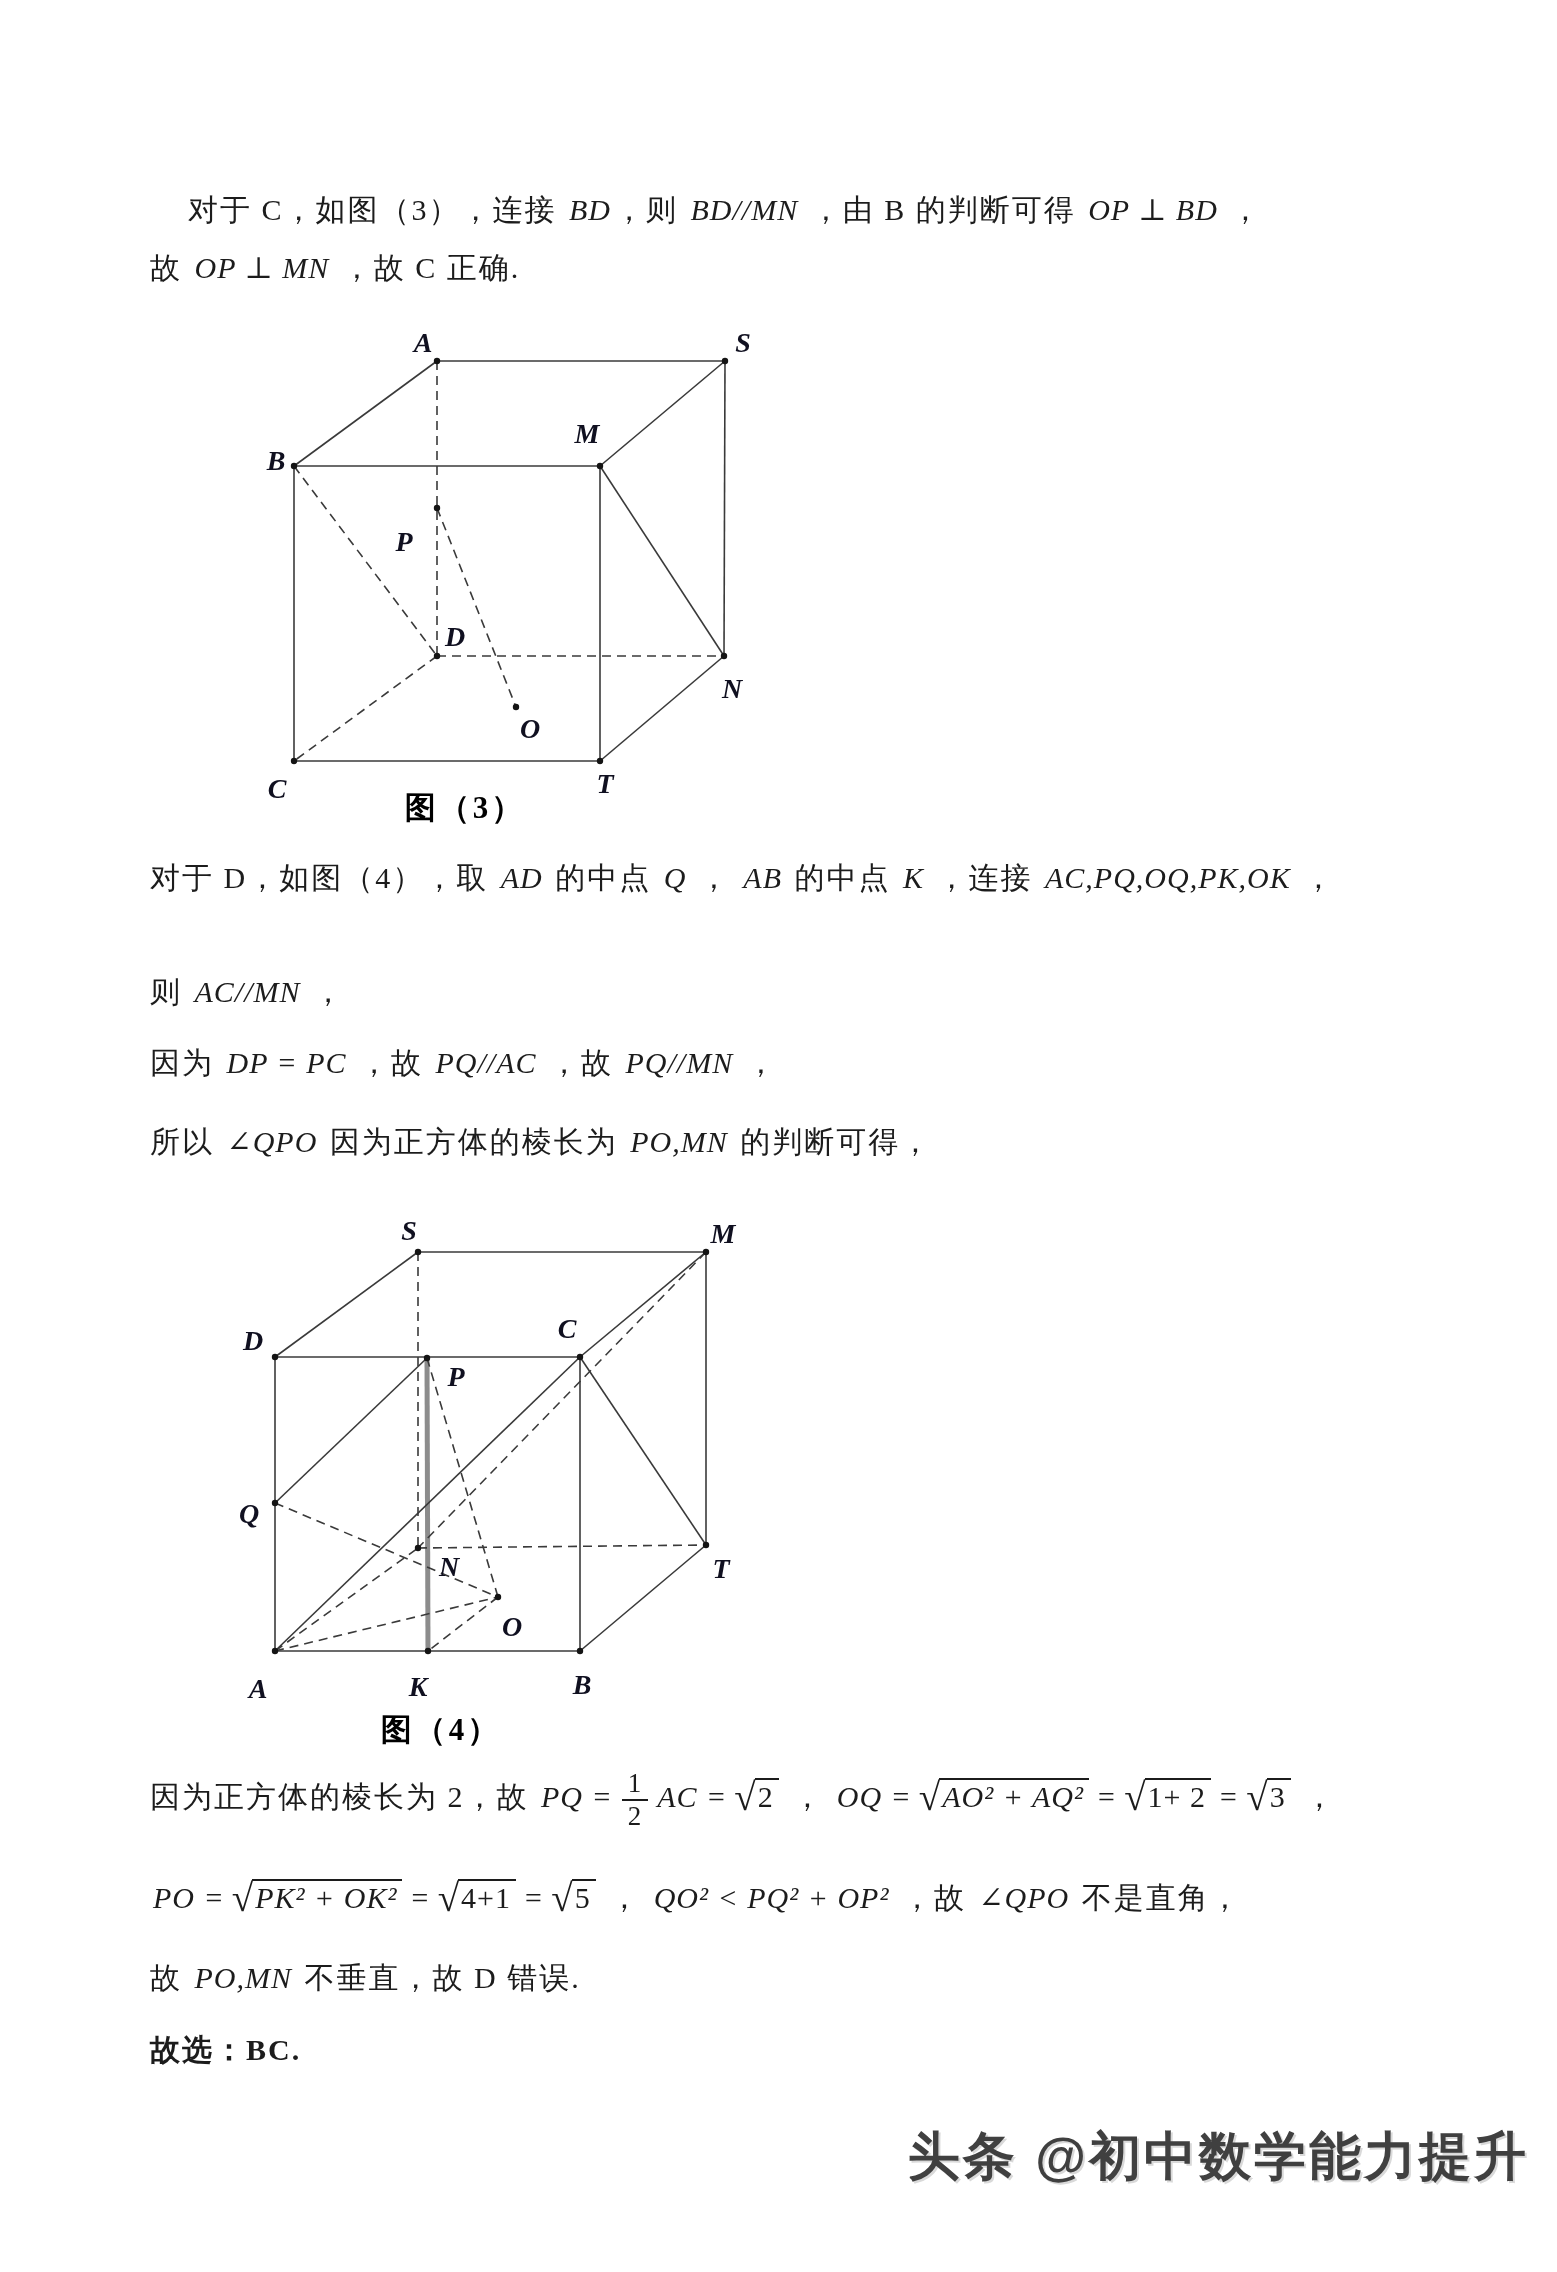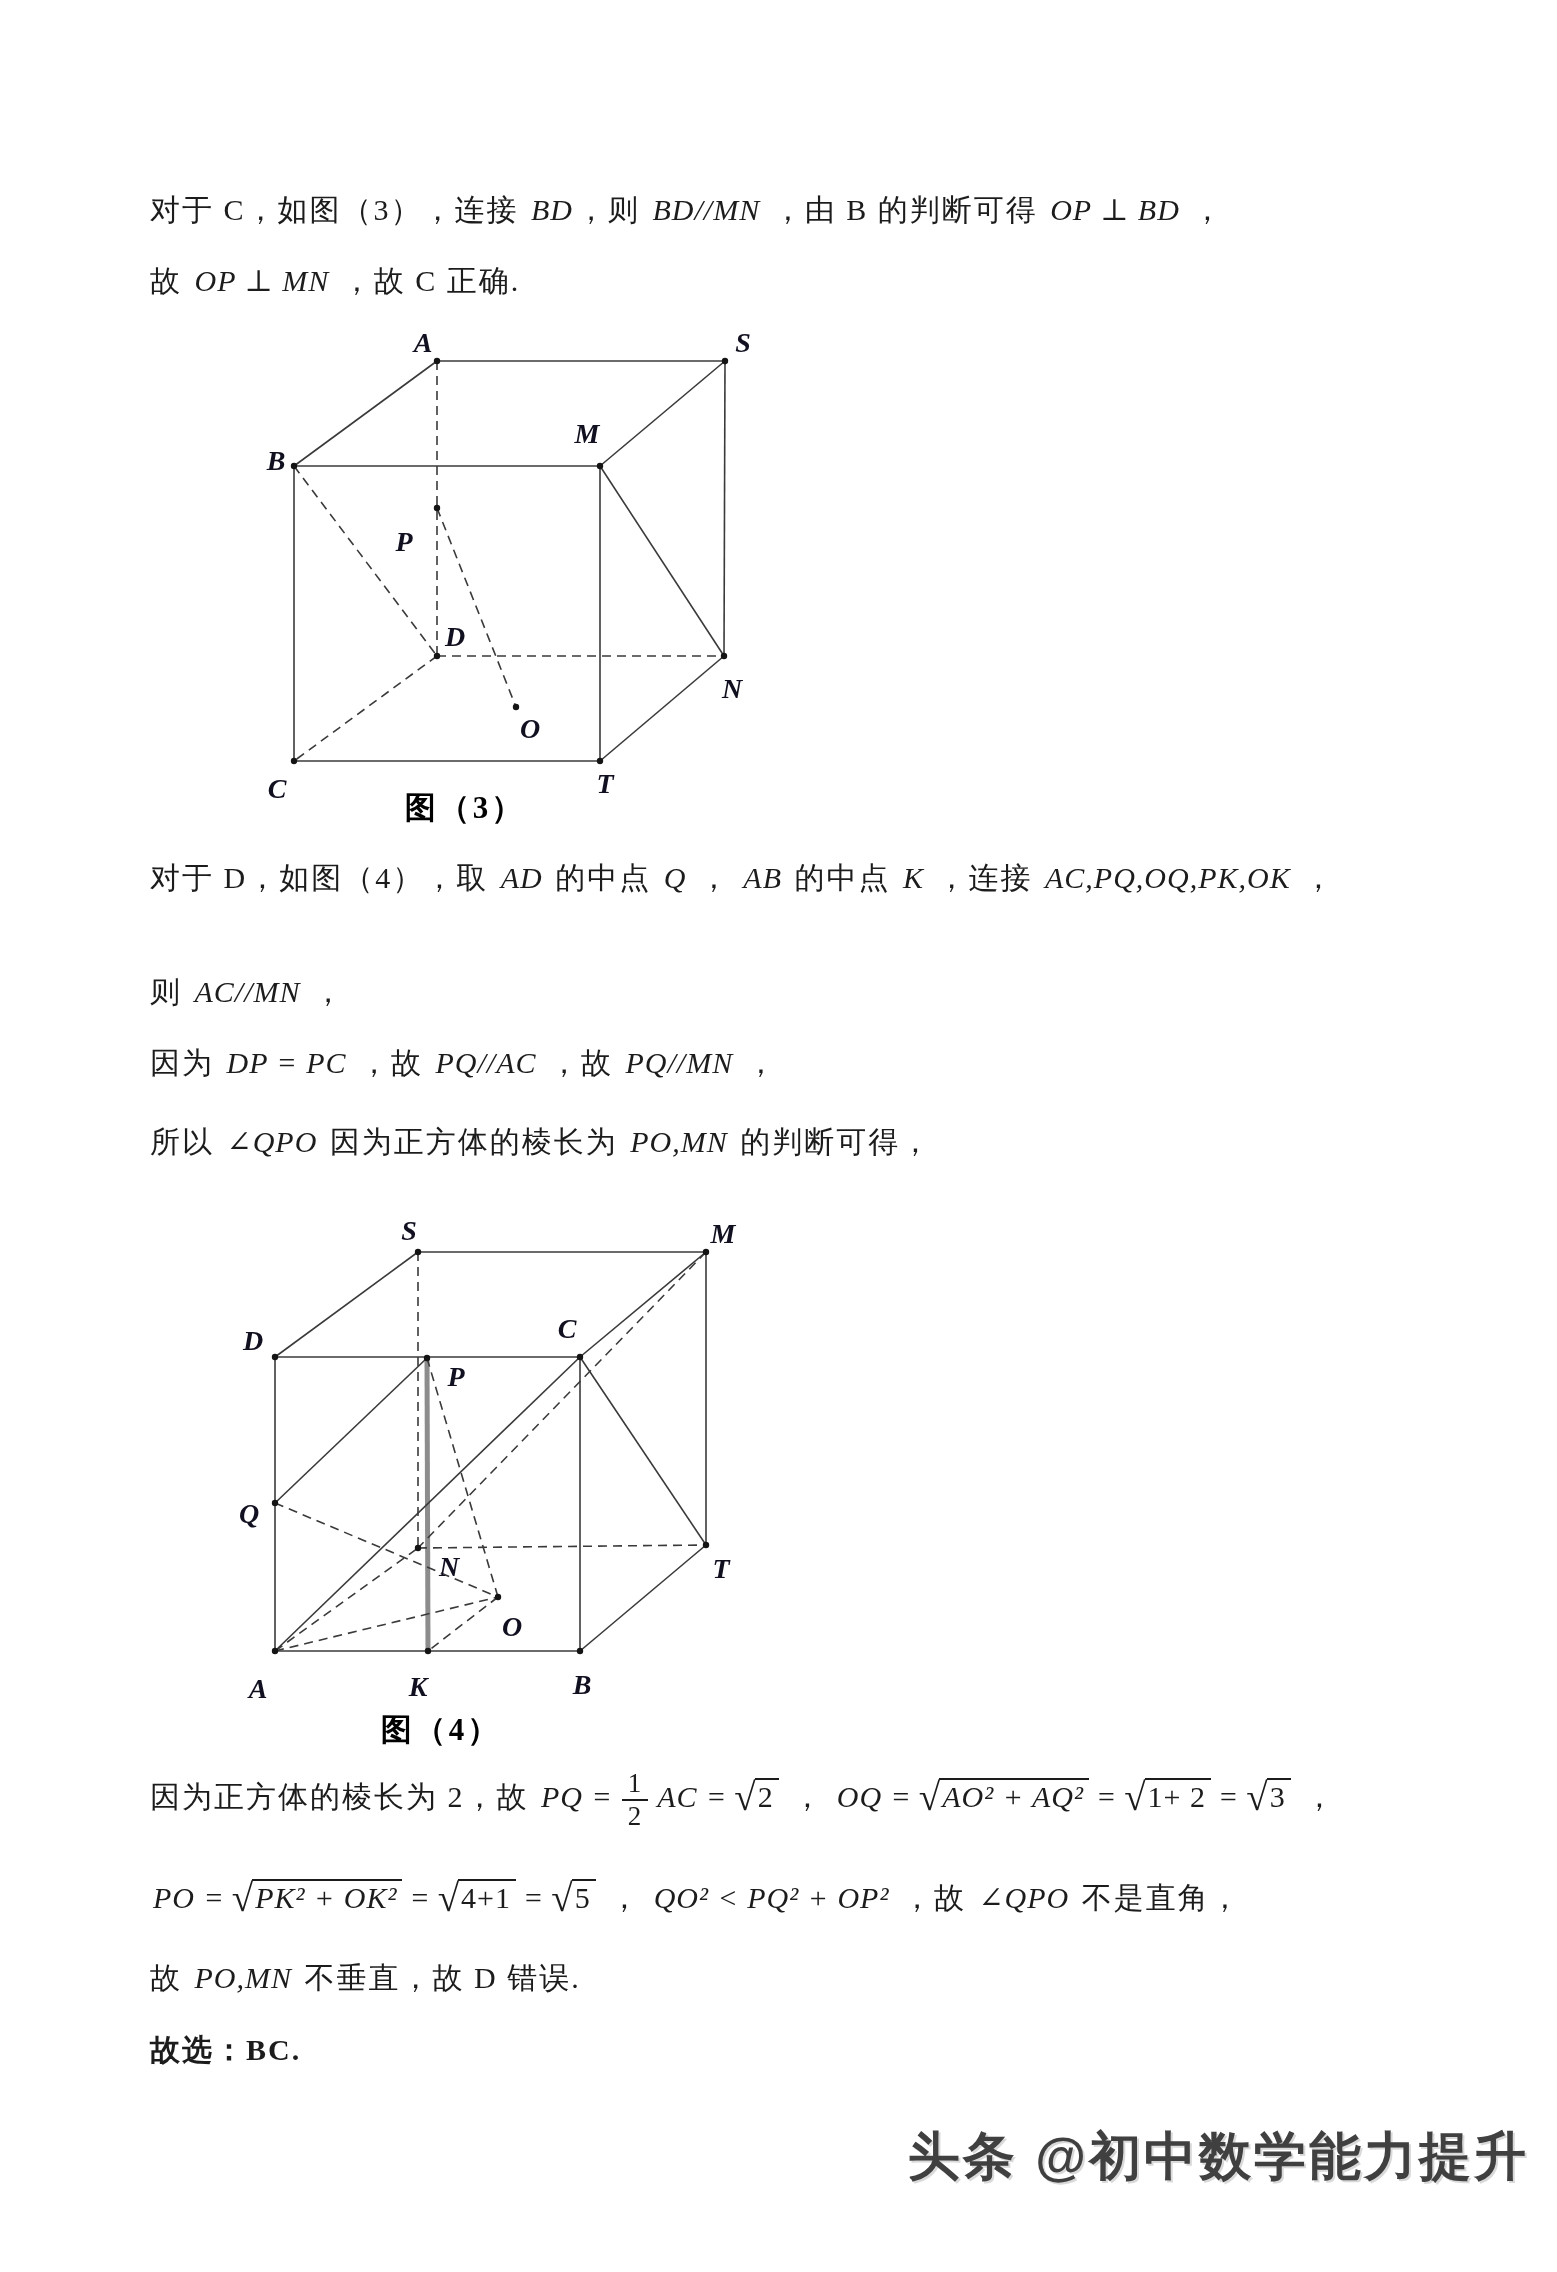--- a/index.html
+++ b/index.html
@@ -31,22 +31,22 @@
     position:absolute;right:28px;top:2122px;font-size:52px;font-weight:bold;
     color:#404040;letter-spacing:3px;
     font-family:"Liberation Sans","DejaVu Sans",sans-serif;
     text-shadow:2px 2px 0 #d9d9d9, -1px -1px 0 #ffffff;
   }
 </style>
 </head>
 <body>
 
 <div id="text-layer">
-    <div class="line" style="top: 190px;"><span class="cn">对于 C，如图（3），连接 </span><span class="mi">BD</span><span class="cn">，则 </span><span class="mi">BD//MN</span><span class="cn"> ，由 B 的判断可得 </span><span class="mi">OP ⊥ BD</span><span class="cn"> ，</span></div>
-    <div class="line" style="top: 261px;"><span class="cn">故 </span><span class="mi">OP ⊥ MN</span><span class="cn"> ，故 C 正确.</span></div>
+    <div class="line" style="top: 190px; margin-left: 38px;"><span class="cn">对于 C，如图（3），连接 </span><span class="mi">BD</span><span class="cn">，则 </span><span class="mi">BD//MN</span><span class="cn"> ，由 B 的判断可得 </span><span class="mi">OP ⊥ BD</span><span class="cn"> ，</span></div>
+    <div class="line" style="top: 248px;"><span class="cn">故 </span><span class="mi">OP ⊥ MN</span><span class="cn"> ，故 C 正确.</span></div>
     <div class="line" style="top: 858px;"><span class="cn">对于 D，如图（4），取 </span><span class="mi">AD</span><span class="cn"> 的中点 </span><span class="mi">Q</span><span class="cn"> ， </span><span class="mi">AB</span><span class="cn"> 的中点 </span><span class="mi">K</span><span class="cn"> ，连接 </span><span class="mi">AC,PQ,OQ,PK,OK</span><span class="cn"> ，</span></div>
     <div class="line" style="top: 972px;"><span class="cn">则 </span><span class="mi">AC//MN</span><span class="cn"> ，</span></div>
     <div class="line" style="top: 1043px;"><span class="cn">因为 </span><span class="mi">DP = PC</span><span class="cn"> ，故 </span><span class="mi">PQ//AC</span><span class="cn"> ，故 </span><span class="mi">PQ//MN</span><span class="cn"> ，</span></div>
     <div class="line" style="top: 1122px;"><span class="cn">所以 </span><span class="mi">∠QPO</span><span class="cn"> 因为正方体的棱长为 </span><span class="mi">PO,MN</span><span class="cn"> 的判断可得，</span></div>
     <div class="line" style="top: 1768px;"><span class="cn">因为正方体的棱长为 2，故 </span><span class="mi">PQ =</span><span class="frac"><span class="fn">1</span><span class="fd">2</span></span><span class="mi">AC =</span><span class="sqrt"><span class="rad">√</span><span class="vinc">2</span></span><span class="cn"> ， </span><span class="mi">OQ =</span><span class="sqrt"><span class="rad">√</span><span class="vinc it">AO² + AQ²</span></span><span class="mi">=</span><span class="sqrt"><span class="rad">√</span><span class="vinc">1+ 2</span></span><span class="mi">=</span><span class="sqrt"><span class="rad">√</span><span class="vinc">3</span></span><span class="cn"> ，</span></div>
     <div class="line" style="top: 1878px;"><span class="mi">PO =</span><span class="sqrt"><span class="rad">√</span><span class="vinc it">PK² + OK²</span></span><span class="mi">=</span><span class="sqrt"><span class="rad">√</span><span class="vinc">4+1</span></span><span class="mi">=</span><span class="sqrt"><span class="rad">√</span><span class="vinc">5</span></span><span class="cn"> ， </span><span class="mi">QO² &lt; PQ² + OP²</span><span class="cn"> ，故 </span><span class="mi">∠QPO</span><span class="cn"> 不是直角，</span></div>
     <div class="line" style="top: 1958px;"><span class="cn">故 </span><span class="mi">PO,MN</span><span class="cn"> 不垂直，故 D 错误.</span></div>
     <div class="line" style="top: 2030px; font-weight: bold;"><span class="cn">故选：BC.</span></div>
   </div>
 <div id="figure-layer">

